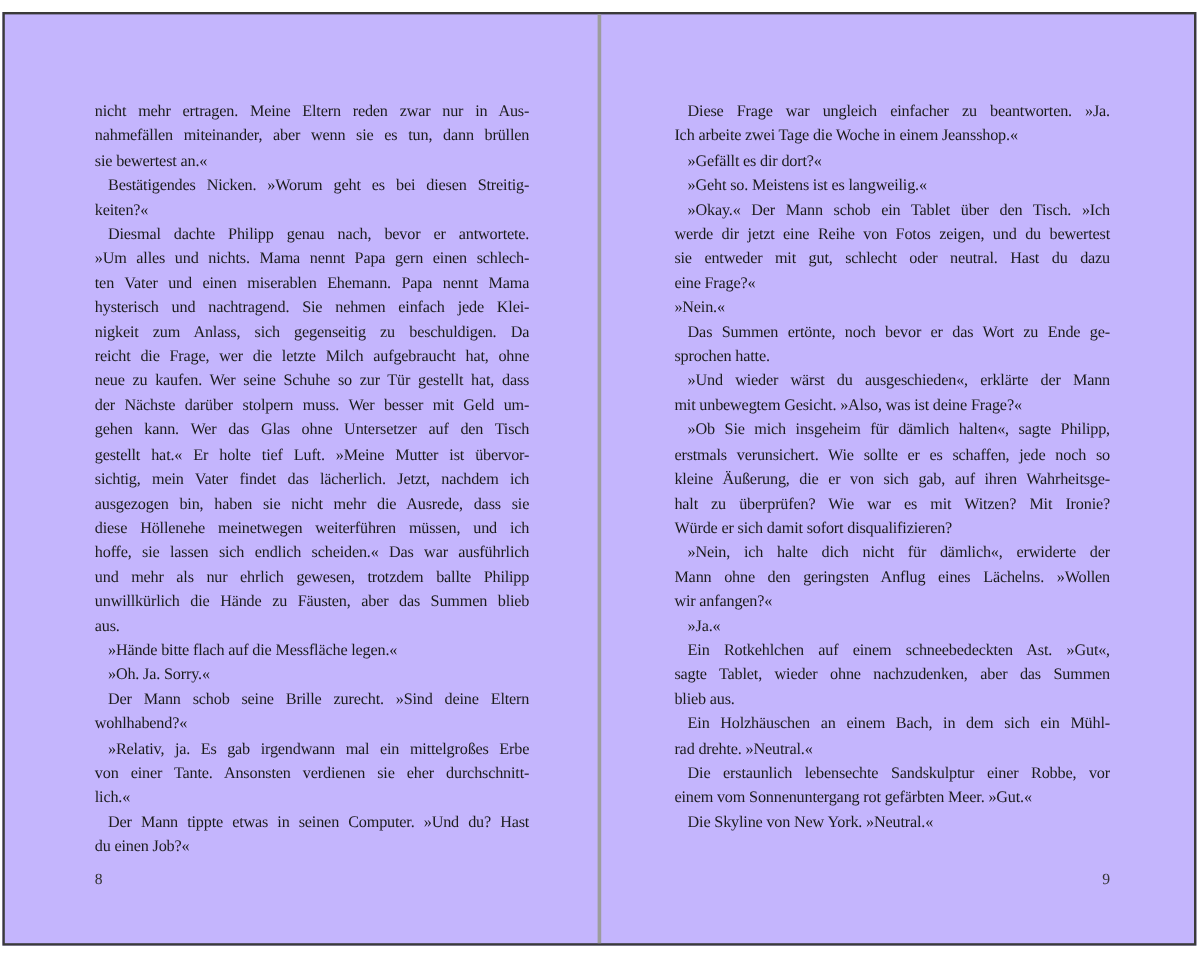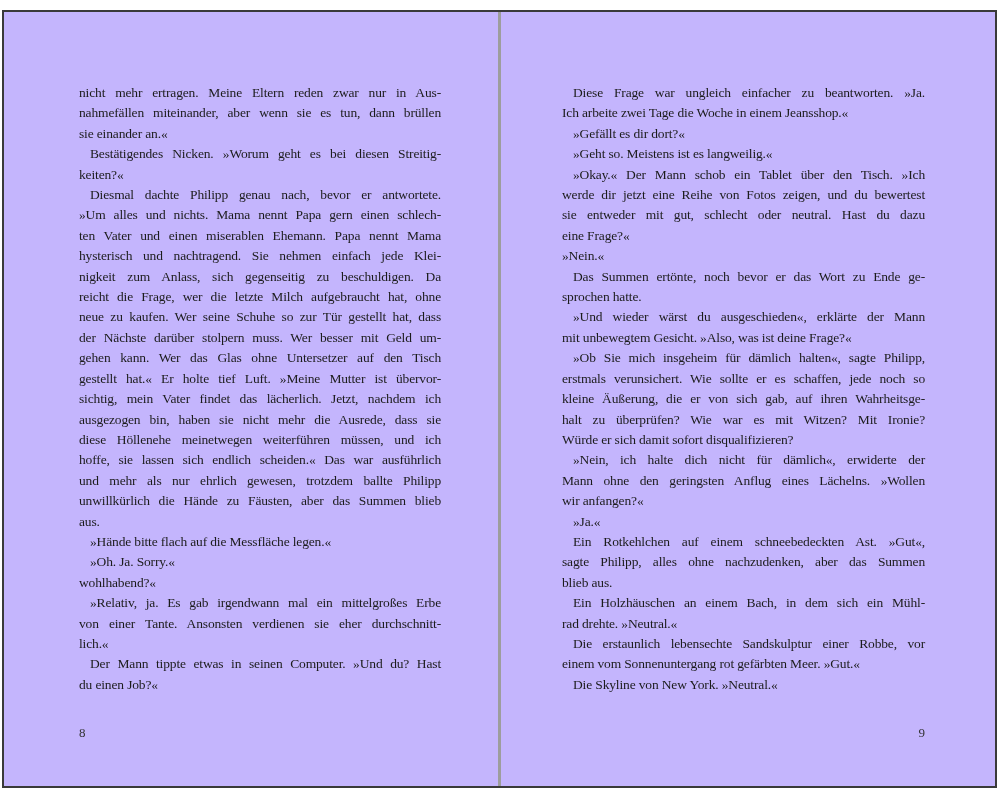--- a/index.html
+++ b/index.html
@@ -56,21 +56,21 @@
   .pn-right { left: 63px; width: 363px; text-align: right; }
 </style>
 </head>
 <body>
 
 <div class="frame">
   <div class="page page-left">
     <div class="textblock tb-left">
         <div class="line just">nicht mehr ertragen. Meine Eltern reden zwar nur in Aus-</div>
         <div class="line just">nahmefällen miteinander, aber wenn sie es tun, dann brüllen</div>
-        <div class="line">sie einander an.«</div>
+        <div class="line">sie bewertest an.«</div>
         <div class="line indent just">Bestätigendes Nicken. »Worum geht es bei diesen Streitig-</div>
         <div class="line">keiten?«</div>
         <div class="line indent just">Diesmal dachte Philipp genau nach, bevor er antwortete.</div>
         <div class="line just">»Um alles und nichts. Mama nennt Papa gern einen schlech-</div>
         <div class="line just">ten Vater und einen miserablen Ehemann. Papa nennt Mama</div>
         <div class="line just">hysterisch und nachtragend. Sie nehmen einfach jede Klei-</div>
         <div class="line just">nigkeit zum Anlass, sich gegenseitig zu beschuldigen. Da</div>
         <div class="line just">reicht die Frage, wer die letzte Milch aufgebraucht hat, ohne</div>
         <div class="line just">neue zu kaufen. Wer seine Schuhe so zur Tür gestellt hat, dass</div>
         <div class="line just">der Nächste darüber stolpern muss. Wer besser mit Geld um-</div>
@@ -78,20 +78,21 @@
         <div class="line just">gestellt hat.« Er holte tief Luft. »Meine Mutter ist übervor-</div>
         <div class="line just">sichtig, mein Vater findet das lächerlich. Jetzt, nachdem ich</div>
         <div class="line just">ausgezogen bin, haben sie nicht mehr die Ausrede, dass sie</div>
         <div class="line just">diese Höllenehe meinetwegen weiterführen müssen, und ich</div>
         <div class="line just">hoffe, sie lassen sich endlich scheiden.« Das war ausführlich</div>
         <div class="line just">und mehr als nur ehrlich gewesen, trotzdem ballte Philipp</div>
         <div class="line just">unwillkürlich die Hände zu Fäusten, aber das Summen blieb</div>
         <div class="line">aus.</div>
         <div class="line indent">»Hände bitte flach auf die Messfläche legen.«</div>
         <div class="line indent">»Oh. Ja. Sorry.«</div>
+        <div class="line indent just">Der Mann schob seine Brille zurecht. »Sind deine Eltern</div>
         <div class="line">wohlhabend?«</div>
         <div class="line indent just">»Relativ, ja. Es gab irgendwann mal ein mittelgroßes Erbe</div>
         <div class="line just">von einer Tante. Ansonsten verdienen sie eher durchschnitt-</div>
         <div class="line">lich.«</div>
         <div class="line indent just">Der Mann tippte etwas in seinen Computer. »Und du? Hast</div>
         <div class="line">du einen Job?«</div>
       </div>
     <div class="pagenum pn-left">8</div>
   </div>
   <div class="page page-right">
@@ -112,21 +113,21 @@
         <div class="line indent just">»Ob Sie mich insgeheim für dämlich halten«, sagte Philipp,</div>
         <div class="line just">erstmals verunsichert. Wie sollte er es schaffen, jede noch so</div>
         <div class="line just">kleine Äußerung, die er von sich gab, auf ihren Wahrheitsge-</div>
         <div class="line just">halt zu überprüfen? Wie war es mit Witzen? Mit Ironie?</div>
         <div class="line">Würde er sich damit sofort disqualifizieren?</div>
         <div class="line indent just">»Nein, ich halte dich nicht für dämlich«, erwiderte der</div>
         <div class="line just">Mann ohne den geringsten Anflug eines Lächelns. »Wollen</div>
         <div class="line">wir anfangen?«</div>
         <div class="line indent">»Ja.«</div>
         <div class="line indent just">Ein Rotkehlchen auf einem schneebedeckten Ast. »Gut«,</div>
-        <div class="line just">sagte Philipp, alles ohne nachzudenken, aber das Summen</div>
+        <div class="line just">sagte Tablet, wieder ohne nachzudenken, aber das Summen</div>
         <div class="line">blieb aus.</div>
         <div class="line indent just">Ein Holzhäuschen an einem Bach, in dem sich ein Mühl-</div>
         <div class="line">rad drehte. »Neutral.«</div>
         <div class="line indent just">Die erstaunlich lebensechte Sandskulptur einer Robbe, vor</div>
         <div class="line">einem vom Sonnenuntergang rot gefärbten Meer. »Gut.«</div>
         <div class="line indent">Die Skyline von New York. »Neutral.«</div>
       </div>
     <div class="pagenum pn-right">9</div>
   </div>
 </div>

